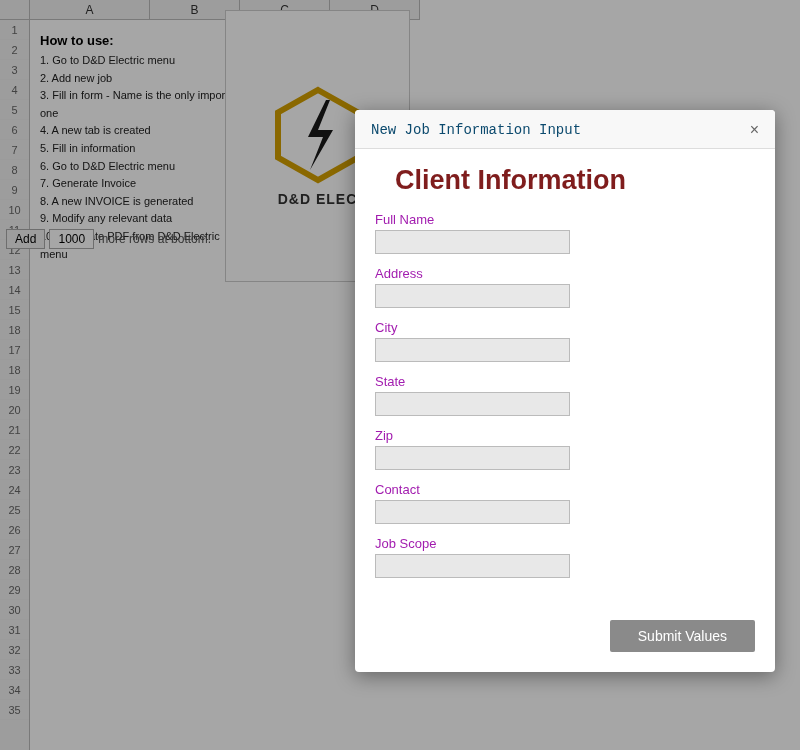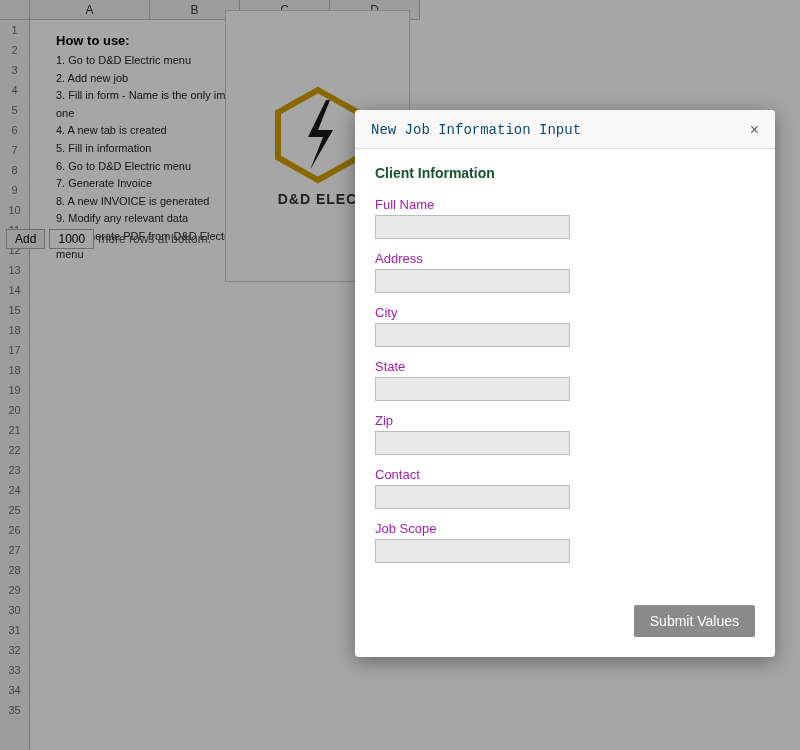--- a/index.html
+++ b/index.html
@@ -171,24 +171,25 @@
       background: none;
       border: none;
       line-height: 1;
     }
 
     .modal-body {
       padding: 16px 20px 20px 20px;
     }
 
     .section-title {
-      font-size: 14px;
+      font-size: 27px;
       font-weight: bold;
-      color: #14532d;
+      color: #7f1d1d;
       margin-bottom: 16px;
+      margin-left: 20px;
     }
 
     .form-group {
       margin-bottom: 12px;
     }
     .form-label {
       display: block;
       font-size: 13px;
       color: #a21caf;
       margin-bottom: 3px;
@@ -206,21 +207,21 @@
 
     .modal-footer {
       padding: 10px 20px 20px 20px;
       display: flex;
       justify-content: flex-end;
     }
     .submit-btn {
       background: #8a8a8a;
       color: #fff;
       border: none;
-      padding: 8px 16px;
+      padding: 8px 28px;
       font-size: 14px;
       cursor: pointer;
       border-radius: 2px;
     }
 
     
     .logo-svg-area {
       display: flex;
       flex-direction: column;
       align-items: center;
@@ -278,21 +279,21 @@
       <div class="sheet-row-num">28</div>
       <div class="sheet-row-num">29</div>
       <div class="sheet-row-num">30</div>
       <div class="sheet-row-num">31</div>
       <div class="sheet-row-num">32</div>
       <div class="sheet-row-num">33</div>
       <div class="sheet-row-num">34</div>
       <div class="sheet-row-num">35</div>
     </div>
 
-  <div class="how-to-box" style="top: 25px; left: 48px;">
+  <div class="how-to-box" style="top: 25px; left: 32px;">
     <div class="how-to-title">How to use:</div>
     <ol class="how-to-list" id="how-to-steps">
         <li>1. Go to D&amp;D Electric menu</li>
         <li>2. Add new job</li>
         <li>3. Fill in form - Name is the only important one</li>
         <li>4. A new tab is created</li>
         <li>5. Fill in information</li>
         <li>6. Go to D&amp;D Electric menu</li>
         <li>7. Generate Invoice</li>
         <li>8. A new INVOICE is generated</li>

